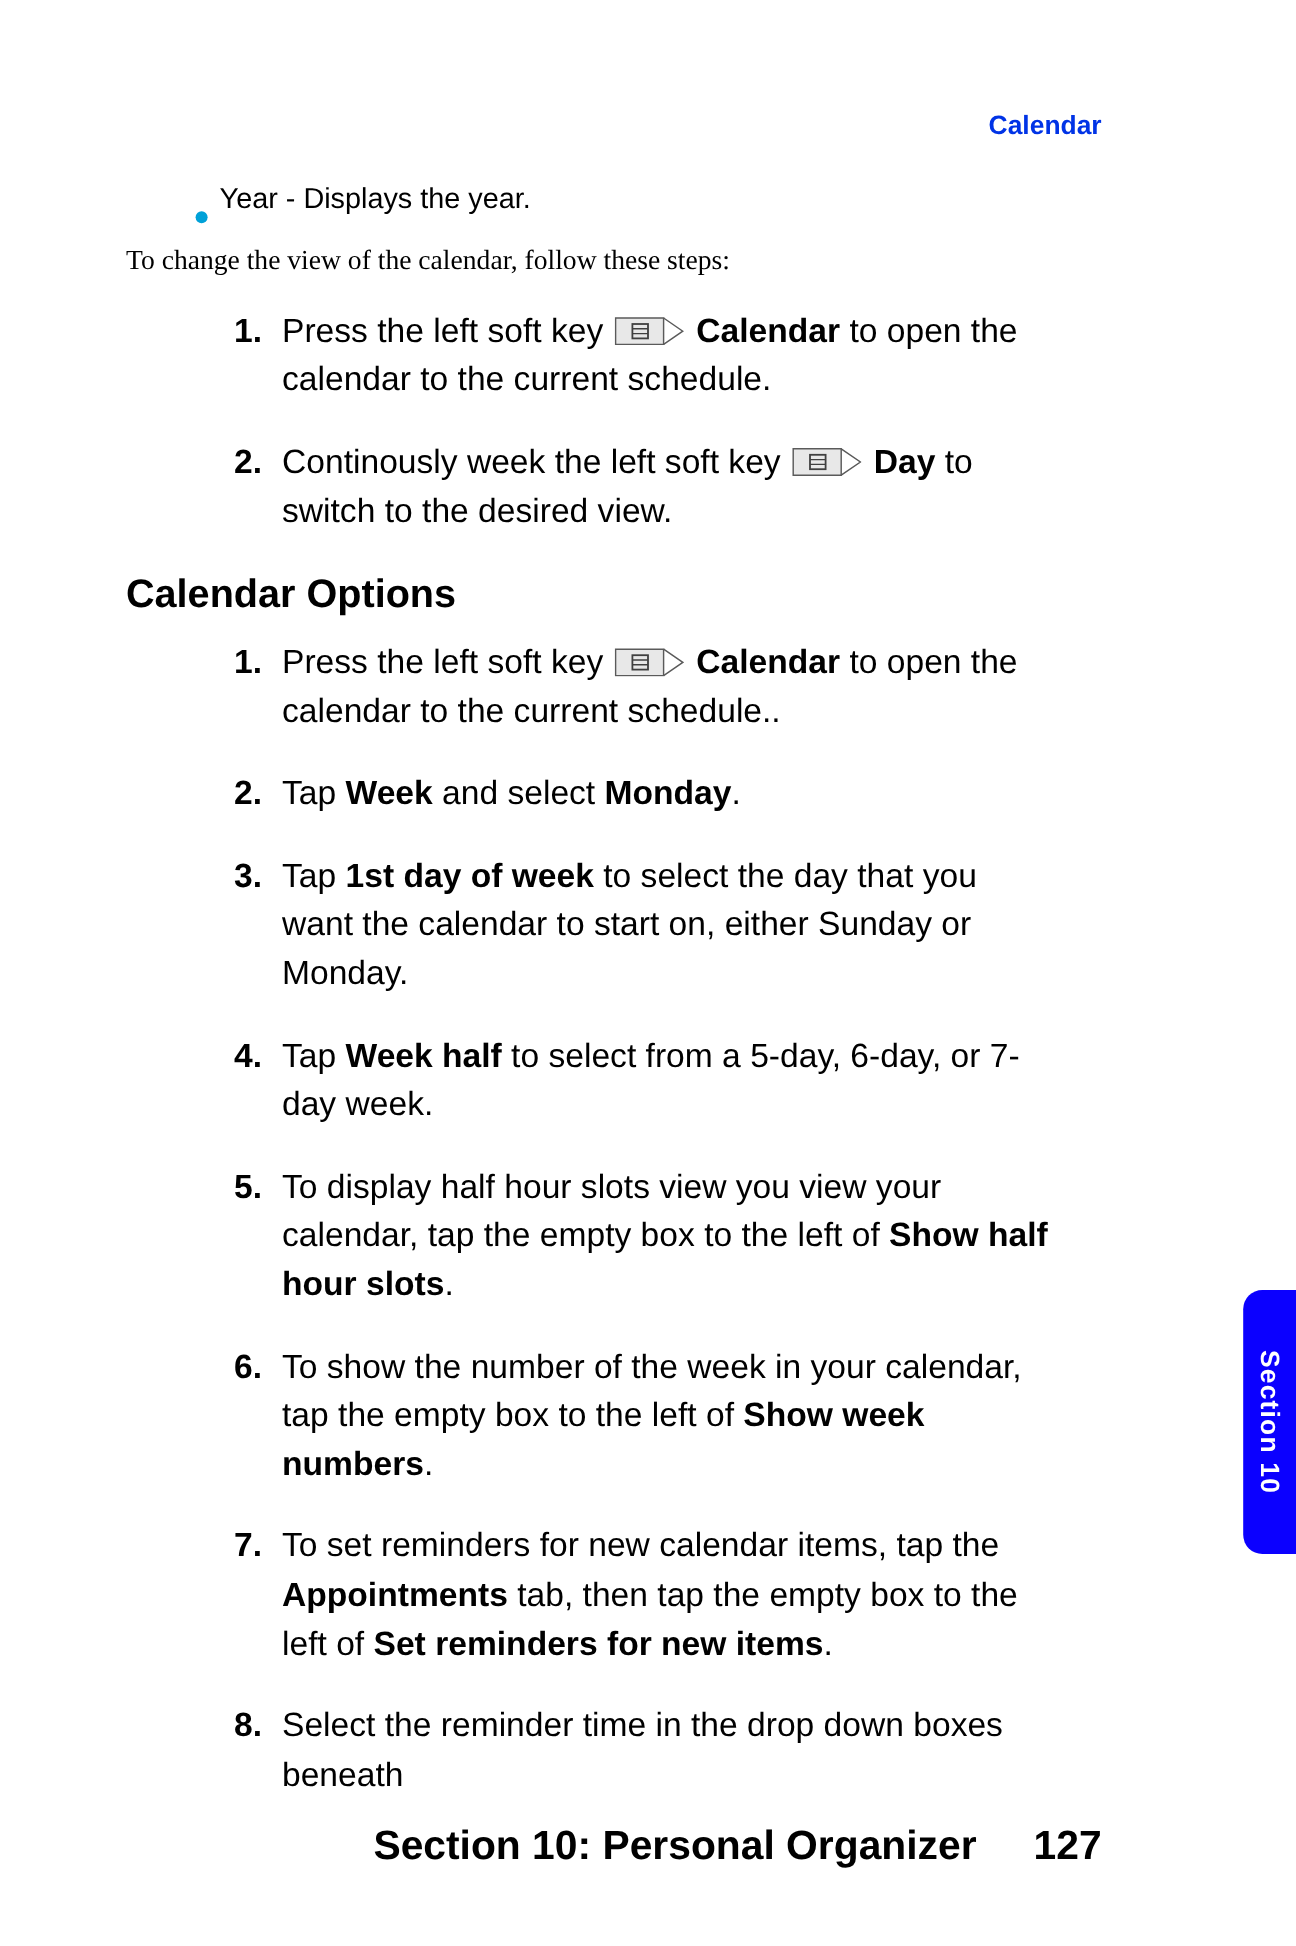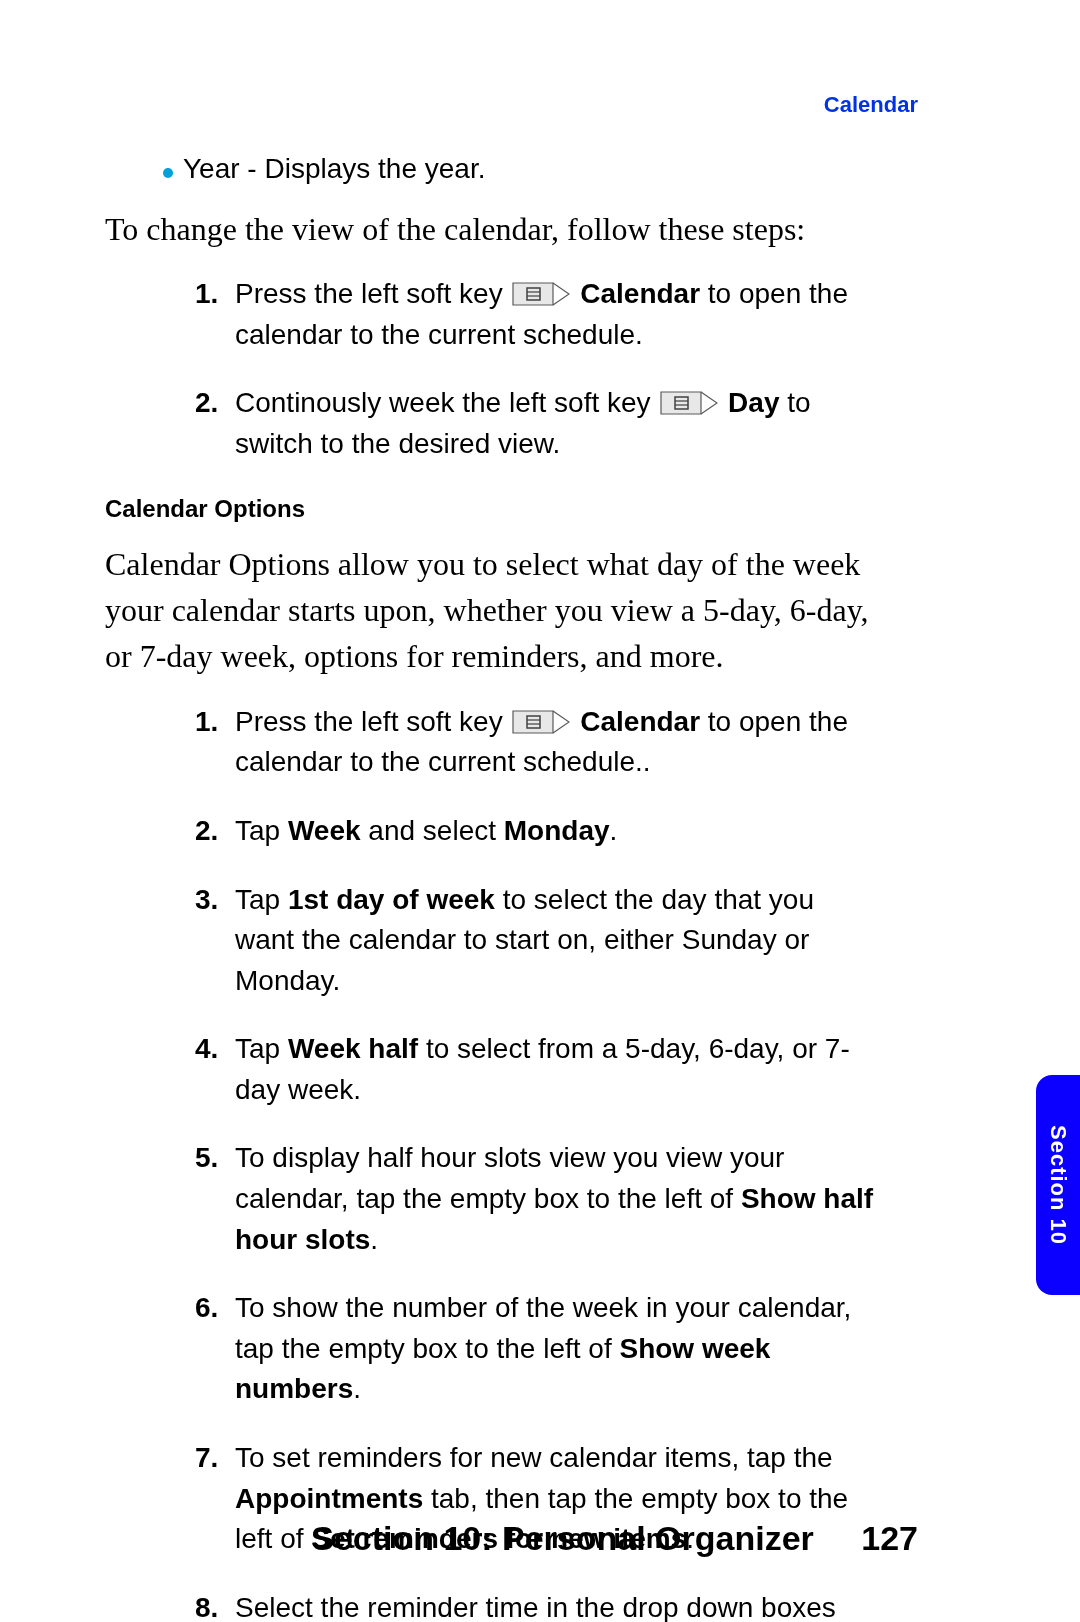--- a/index.html
+++ b/index.html
@@ -26,40 +26,40 @@
   .content {
     position: absolute;
     top: 150px;
     left: 105px;
     width: 775px;
   }
 
   
   .bullet-row {
     display: flex;
-    align-items: center;
+    align-items: flex-end;
     margin: 0 0 18px 58px;
-    font-size: 28px;
+    font-size: 24px;
     line-height: 1.35;
   }
   .bullet-dot {
     width: 10px;
     height: 10px;
     border-radius: 50%;
     background: #00a1d8;
     margin-right: 10px;
     position: relative;
     top: 4px;
     flex: none;
   }
 
   
   .body-serif {
     font-family: "Palatino Linotype", "Book Antiqua", Palatino, Georgia, serif;
-    font-size: 32px;
+    font-size: 23px;
     line-height: 1.45;
     margin: 18px 0 22px 0;
   }
 
   
   .steps {
     margin: 0;
     padding: 0;
     list-style: none;
   }
@@ -84,21 +84,21 @@
     display: inline-block;
     width: 58px;
     height: 24px;
     vertical-align: -3px;
     margin: 0 2px;
   }
   .softkey-icon svg { display: block; }
 
   
   .subhead {
-    font-size: 24px;
+    font-size: 33px;
     font-weight: 700;
     margin: 30px 0 18px 0;
   }
 
   
   .side-tab {
     position: absolute;
     top: 1075px;
     right: 0;
     width: 44px;
@@ -162,21 +162,20 @@
                 <path d="M41 1 L57 12 L41 23" fill="none" stroke="#5a5a5a" stroke-width="1.2"></path>
                 <rect x="15" y="6" width="13" height="12" fill="none" stroke="#404040" stroke-width="1.5"></rect>
                 <line x1="15" y1="10" x2="28" y2="10" stroke="#404040" stroke-width="1.2"></line>
                 <line x1="15" y1="14" x2="28" y2="14" stroke="#404040" stroke-width="1.2"></line>
               </svg></span> <span class="b">Day</span><span> to switch to the desired view.</span></span>
         </li>
       </ol>
 
     <div class="subhead">Calendar Options</div>
 
-    <p class="body-serif">Calendar Options allow you to select what day of the week your calendar starts upon, whether you view a 5-day, 6-day, or 7-day week, options for reminders, and more.</p>
 
     <ol class="steps" id="steps-b">
         <li class="step">
           <span class="num">1.</span>
           <span class="txt"><span>Press the left soft key </span><span class="softkey-icon"><svg viewBox="0 0 58 24" width="58" height="24">
                 <path d="M1 1 H41 V23 H1 Z" fill="#e8e8e8" stroke="#5a5a5a" stroke-width="1.2"></path>
                 <path d="M41 1 L57 12 L41 23" fill="none" stroke="#5a5a5a" stroke-width="1.2"></path>
                 <rect x="15" y="6" width="13" height="12" fill="none" stroke="#404040" stroke-width="1.5"></rect>
                 <line x1="15" y1="10" x2="28" y2="10" stroke="#404040" stroke-width="1.2"></line>
                 <line x1="15" y1="14" x2="28" y2="14" stroke="#404040" stroke-width="1.2"></line>

